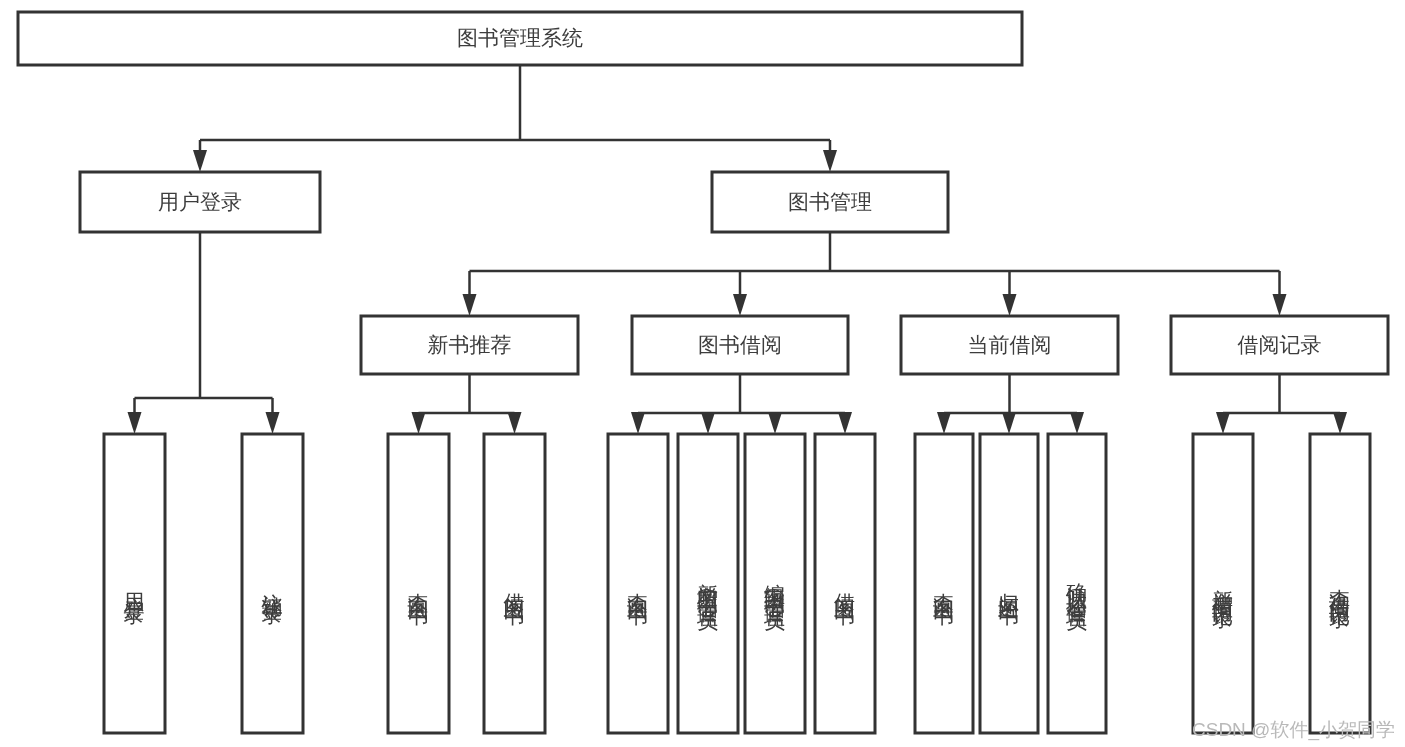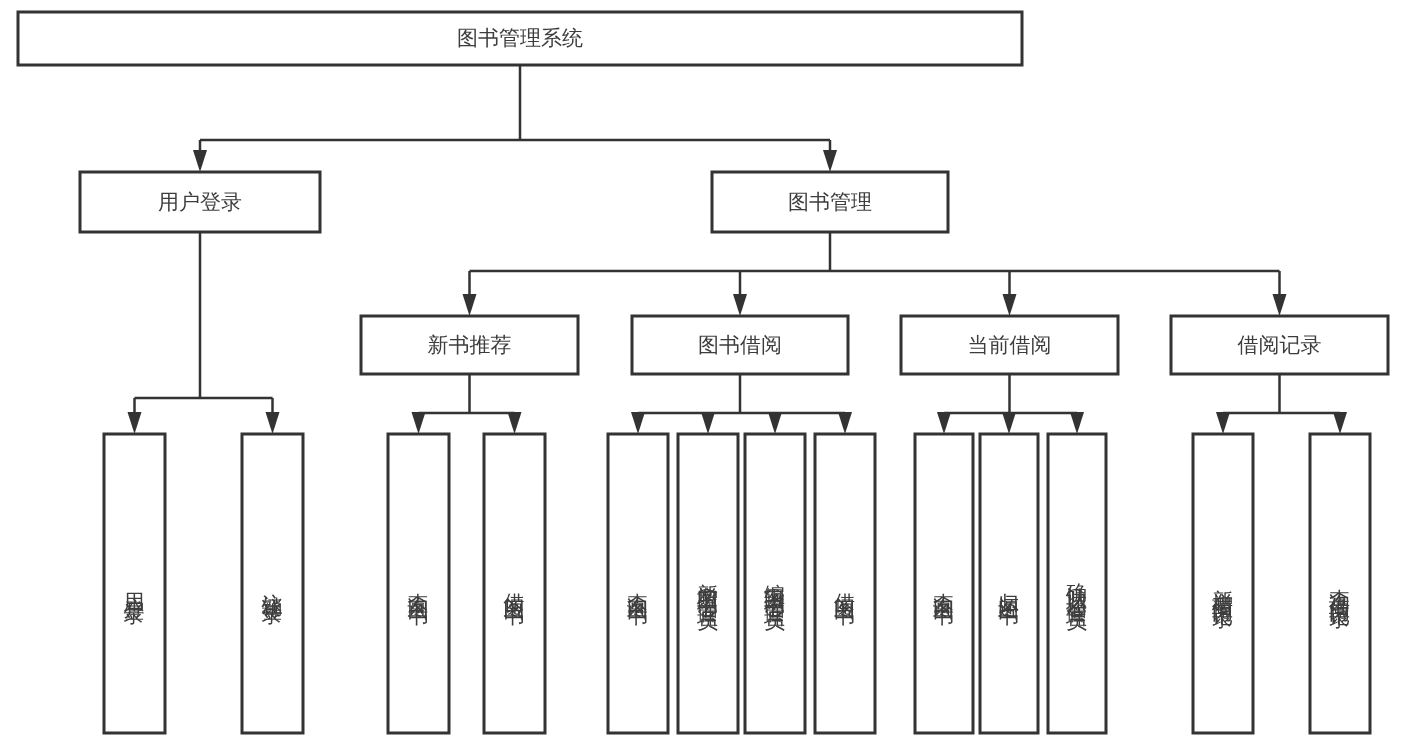--- a/index.html
+++ b/index.html
@@ -169,13 +169,14 @@
       <div class="node-label-v" style="left: 608px; width: 60px; top: 448px; height: 271px; display: flex; align-items: center; justify-content: center;">查询图书</div>
       <div class="node-label-v" style="left: 678px; width: 60px; top: 448px; height: 271px; display: flex; align-items: center; justify-content: center;">新增图书（管理员）</div>
       <div class="node-label-v" style="left: 745px; width: 60px; top: 448px; height: 271px; display: flex; align-items: center; justify-content: center;">编辑图书（管理员）</div>
       <div class="node-label-v" style="left: 815px; width: 60px; top: 448px; height: 271px; display: flex; align-items: center; justify-content: center;">借阅图书</div>
       <div class="node-label-v" style="left: 915px; width: 58px; top: 448px; height: 271px; display: flex; align-items: center; justify-content: center;">查询图书</div>
       <div class="node-label-v" style="left: 980px; width: 58px; top: 448px; height: 271px; display: flex; align-items: center; justify-content: center;">归还图书</div>
       <div class="node-label-v" style="left: 1048px; width: 58px; top: 448px; height: 271px; display: flex; align-items: center; justify-content: center;">确认归还（管理员）</div>
       <div class="node-label-v" style="left: 1193px; width: 60px; top: 448px; height: 271px; display: flex; align-items: center; justify-content: center;">新增借阅记录</div>
       <div class="node-label-v" style="left: 1310px; width: 60px; top: 448px; height: 271px; display: flex; align-items: center; justify-content: center;">查询借阅记录</div>
     </div>
+  <div class="watermark" style="left: 1192px; top: 717px;">CSDN @软件_小贺同学</div>
 </div>
 
 </body></html>

